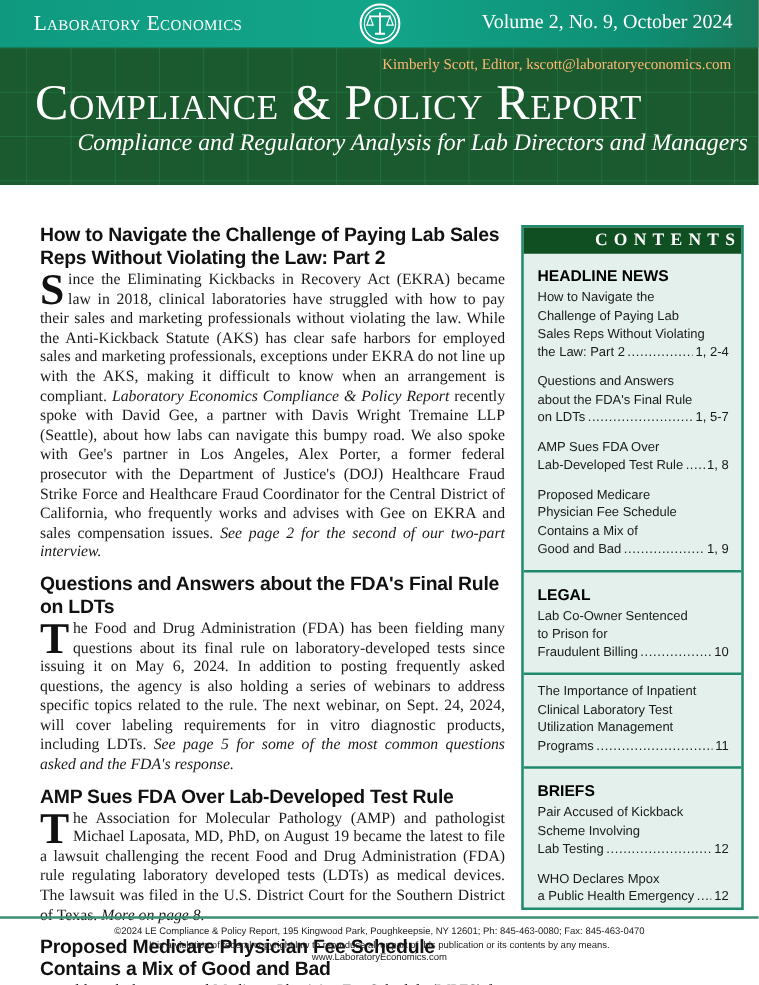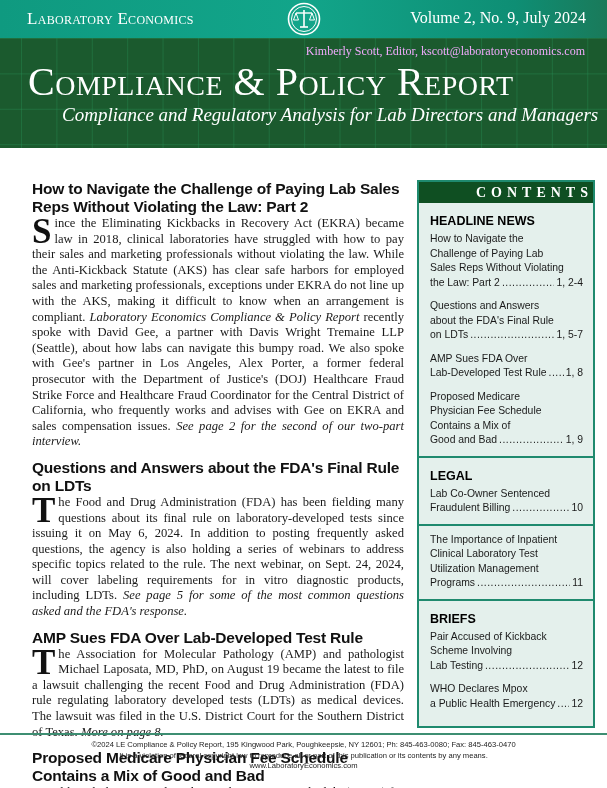--- a/index.html
+++ b/index.html
@@ -14,21 +14,21 @@
       linear-gradient(to right, rgba(40,150,90,0.35) 1px, transparent 1px),
       linear-gradient(to bottom, rgba(40,150,90,0.35) 1px, transparent 1px);
     background-size: 35.4px 35.4px;
     background-position: 21px 0;
   }
   .topbar { position: absolute; left: 0; top: 0; width: 607px; height: 38px;
     background: linear-gradient(to right, #0f9a80 0%, #12a58a 50%, #0e8e74 85%, #1a7a5a 100%); }
   .brand { position: absolute; left: 27px; top: 9px; color: #ffffff; font-size: 17px; letter-spacing: 0.3px; font-variant: small-caps; }
   .issue { position: absolute; right: 21px; top: 9px; color: #ffffff; font-size: 16px; }
   .logo { position: absolute; left: 287px; top: 2px; width: 34px; height: 34px; }
-  .editor { position: absolute; right: 22px; top: 44px; color: #f0abfc; font-size: 12px; margin-left: 45px; }
+  .editor { position: absolute; right: 22px; top: 44px; color: #fdba74; font-size: 12px; margin-left: 45px; }
   .title { position: absolute; left: 28px; top: 58px; color: #ffffff; font-size: 40px; letter-spacing: 0.5px; font-variant: small-caps; white-space: nowrap; }
   .subtitle { position: absolute; left: 62px; top: 104px; color: #ffffff; font-size: 19px; font-style: italic; white-space: nowrap; }
   .stripe { position: absolute; left: 0; top: 152px; width: 607px; height: 5px; background: #11a38a; }
   .stripe2 { position: absolute; left: 0; top: 157px; width: 607px; height: 1px; background: #a9dcd0; }
 
   
   .main { position: absolute; left: 32px; top: 180px; width: 372px; }
   .article { margin-bottom: 9px; }
   .headline { font-family: "Liberation Sans", "DejaVu Sans", sans-serif; font-weight: bold; font-size: 15.5px; line-height: 18px; color: #111; letter-spacing: -0.2px; }
   .body { font-size: 12.6px; line-height: 15.6px; text-align: justify; color: #1a1a1a; }
@@ -60,21 +60,21 @@
     <span class="brand">Laboratory Economics</span>
     <svg class="logo" viewBox="0 0 34 34">
       <circle cx="17" cy="17" r="15.5" fill="none" stroke="#fff" stroke-width="1.6"></circle>
       <circle cx="17" cy="17" r="12.5" fill="none" stroke="#fff" stroke-width="1"></circle>
       <line x1="17" y1="8" x2="17" y2="25" stroke="#fff" stroke-width="1.6"></line>
       <line x1="9" y1="11" x2="25" y2="11" stroke="#fff" stroke-width="1.4"></line>
       <path d="M9 11 L6.5 18 L11.5 18 Z" fill="none" stroke="#fff" stroke-width="1"></path>
       <path d="M25 11 L22.5 18 L27.5 18 Z" fill="none" stroke="#fff" stroke-width="1"></path>
       <line x1="13" y1="25" x2="21" y2="25" stroke="#fff" stroke-width="1.6"></line>
     </svg>
-    <span class="issue">Volume 2, No. 9, July 2024</span>
+    <span class="issue">Volume 2, No. 9, October 2024</span>
   </div>
   <div class="editor">Kimberly Scott, Editor, kscott@laboratoryeconomics.com</div>
   <div class="title">Compliance &amp; Policy Report</div>
   <div class="subtitle">Compliance and Regulatory Analysis for Lab Directors and Managers</div>
   <div class="stripe"></div>
   <div class="stripe2"></div>
 </div>
 
 <div class="main">
   <div class="article">
@@ -144,20 +144,21 @@
           <span class="dots"></span>
           <span>1, 9</span>
         </div>
     </div>
   </div>
 
   <div class="toc-section">
     <div class="toc-title">LEGAL</div>
     <div class="toc-item">
       <div>Lab Co-Owner Sentenced</div>
+      <div>to Prison for</div>
       <div class="toc-last">
           <span>Fraudulent Billing</span>
           <span class="dots"></span>
           <span>10</span>
         </div>
     </div>
   </div>
 
   <div class="toc-section">
     <div class="toc-item">

